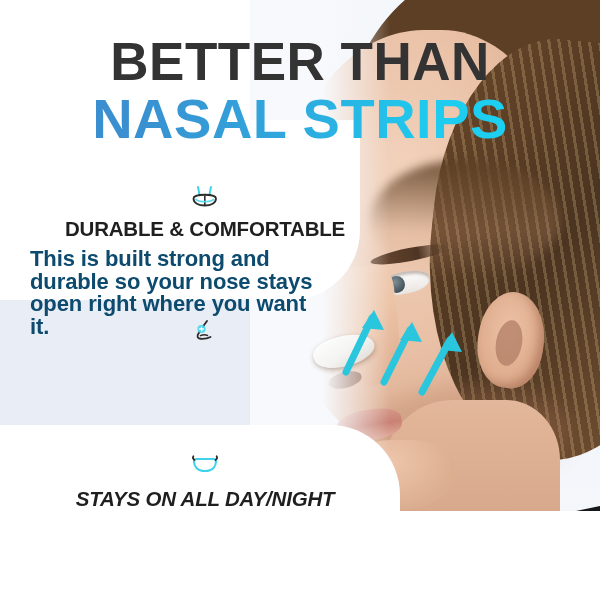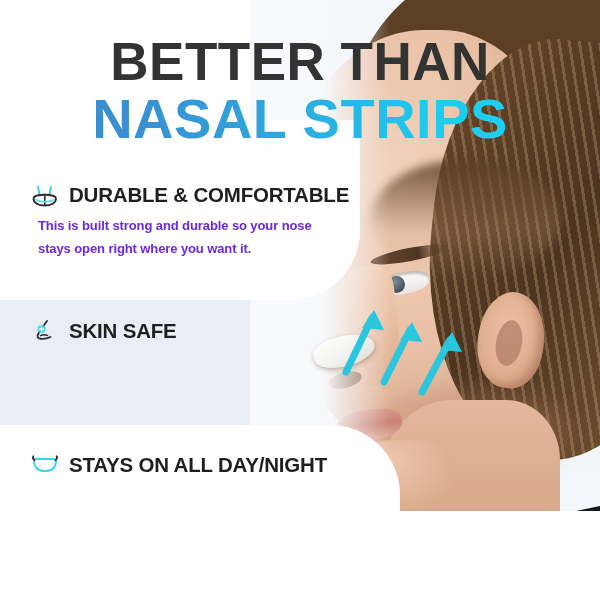--- a/index.html
+++ b/index.html
@@ -312,43 +312,43 @@
   }
 
   
   .feature {
     position: absolute;
     z-index: 7;
     width: 350px;
   }
   #feature-0 { left: 30px; top: 182px; }
   #feature-1 { left: 30px; top: 318px; }
-  #feature-2 { left: 30px; top: 452px; }
+  #feature-2 { left: 30px; top: 452px; font-style: italic; }
 
   .f-head {
     display: flex;
     align-items: center;
     gap: 9px;
     margin-bottom: 7px;
+    flex-direction: column;
   }
   .f-title {
     font-size: 20.5px;
     font-weight: bold;
     color: #1f1f1f;
     letter-spacing: -0.2px;
     white-space: nowrap;
   }
   .f-body {
-    font-size: 13px;
+    font-size: 22px;
     line-height: 22.5px;
     font-weight: bold;
-    color: #6d28d9;
+    color: #0c4a6e;
     letter-spacing: -0.1px;
     max-width: 300px;
-    margin-left: 8px;
   }
   #feature-2 .f-body { max-width: 360px; }
   .f-icon { flex: 0 0 auto; width: 30px; height: 26px; display: block; }
 </style>
 </head>
 <body>
 
 <div id="ad">
 
   <div class="bg-base"></div>
@@ -414,21 +414,20 @@
   </div>
 
   <div class="feature" id="feature-1">
     <div class="f-head">
       <svg class="f-icon" viewBox="0 0 30 26">
         <path d="M17 3 C13.5 7.5 11 12 8.5 15.5 C6.5 18.3 7.6 20.6 10.5 20.8 C14 21 18 20.4 20.5 19" stroke="#2c2c2c" stroke-width="1.9" fill="none" stroke-linecap="round"></path>
         <path d="M10.5 17.6 C12.5 16.6 15.5 16.6 17.5 17.4" stroke="#2c2c2c" stroke-width="1.5" fill="none" stroke-linecap="round"></path>
         <circle cx="11.5" cy="11" r="4.1" fill="#49d6ec" opacity="0.92"></circle>
         <path d="M9.6 11 h3.8 M11.5 9.1 v3.8" stroke="#ffffff" stroke-width="1.3" stroke-linecap="round"></path>
       </svg>
-      <span class="f-title">SKIN SAFE</span>
     </div>
   </div>
 
   <div class="feature" id="feature-2">
     <div class="f-head">
       <svg class="f-icon" viewBox="0 0 30 26">
         <path d="M4 9.5 C4 7.8 5.2 7 7 7 H23 C24.8 7 26 7.8 26 9.5 C26 14 23 19 15 19 C7 19 4 14 4 9.5 Z" fill="none" stroke="#3fd2ea" stroke-width="2.1" stroke-linejoin="round"></path>
         <path d="M4.5 8 C3 7 2.6 5.4 3.4 4.2" stroke="#2c2c2c" stroke-width="1.7" fill="none" stroke-linecap="round"></path>
         <path d="M25.5 8 C27 7 27.4 5.4 26.6 4.2" stroke="#2c2c2c" stroke-width="1.7" fill="none" stroke-linecap="round"></path>
       </svg>

